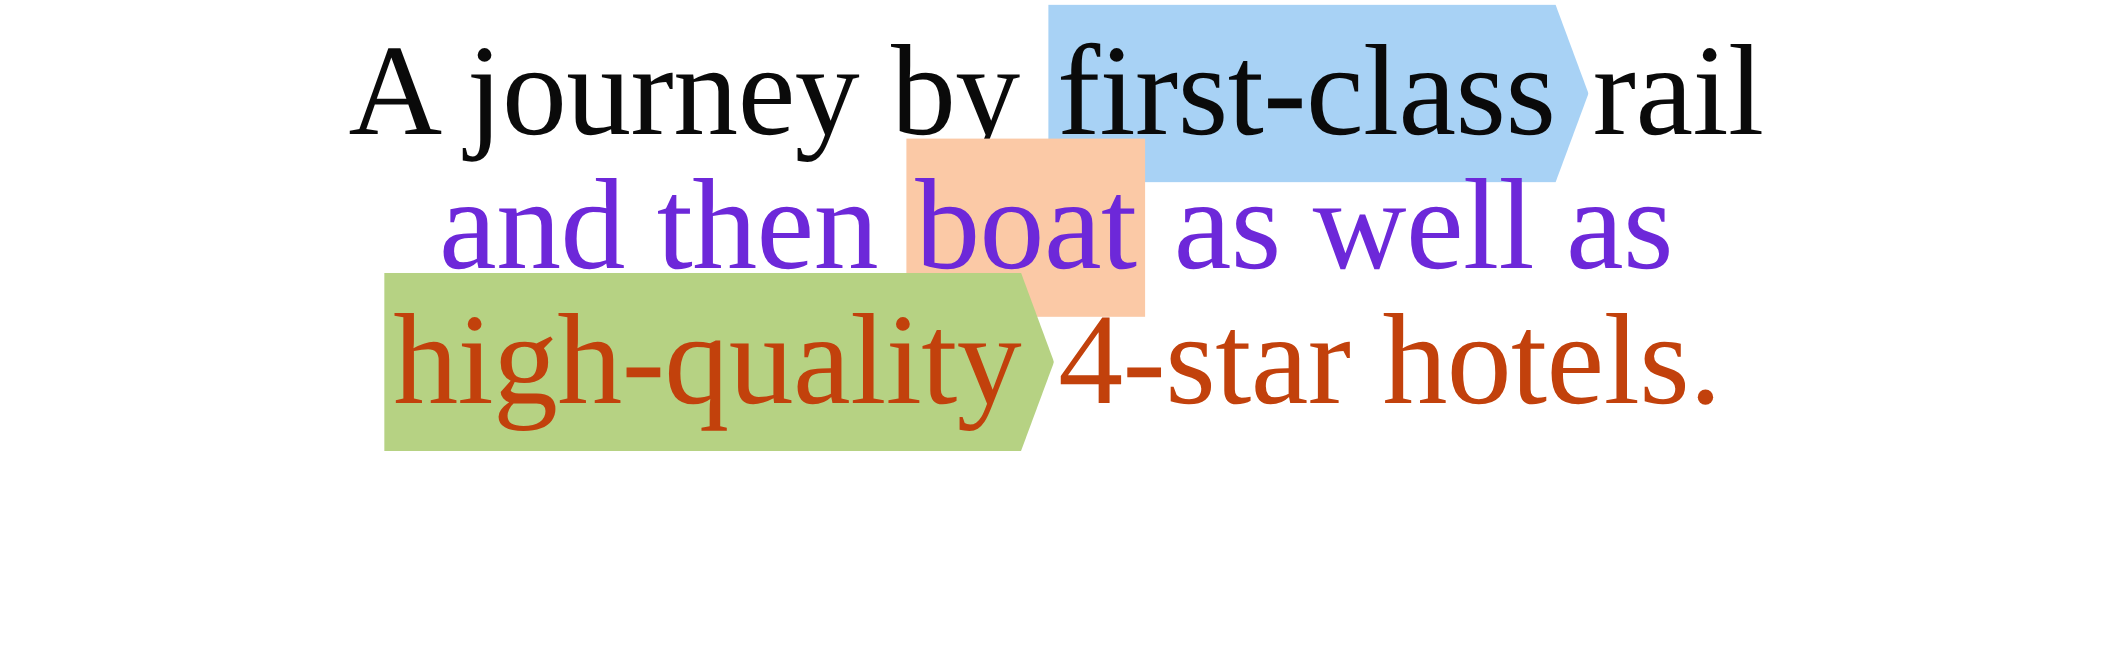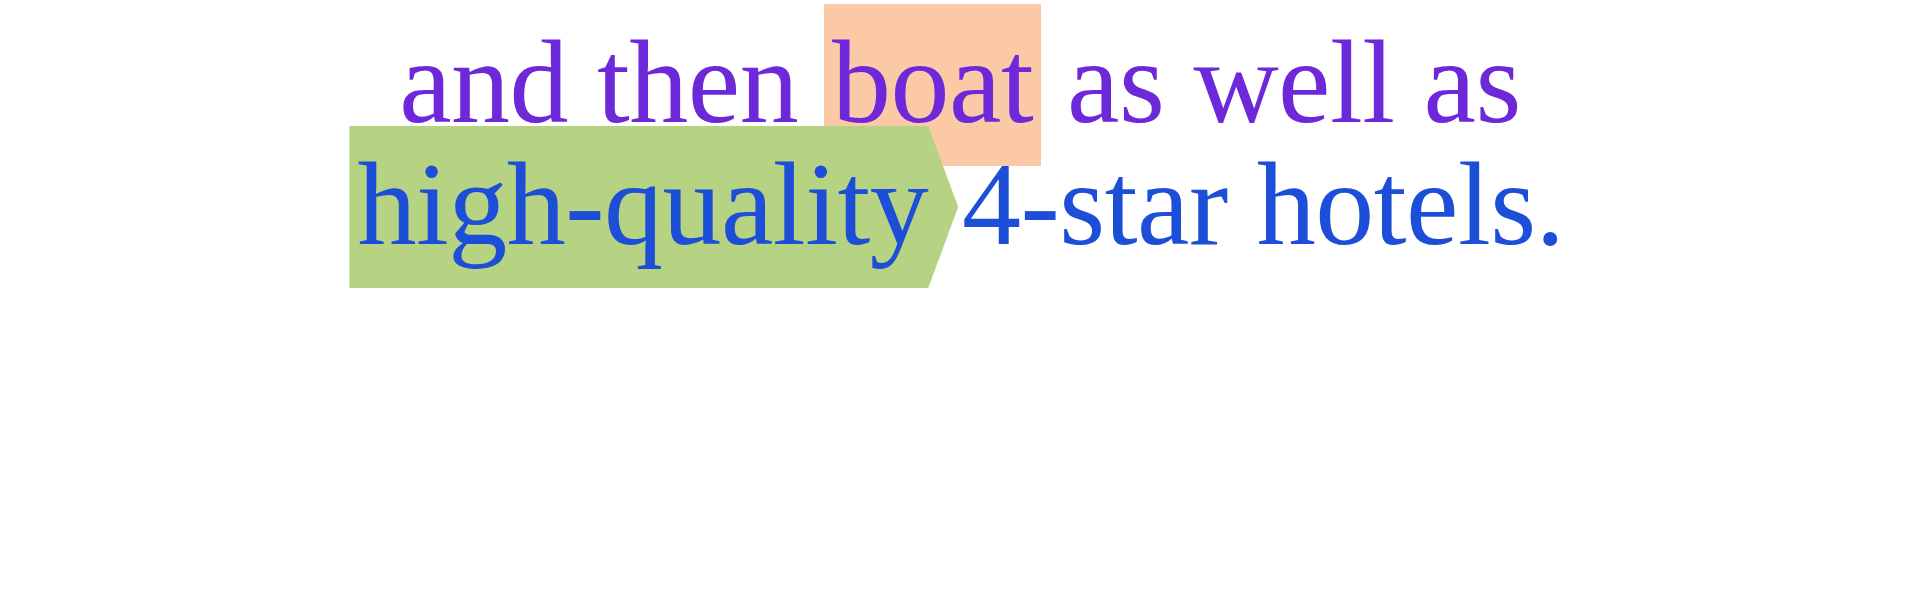--- a/index.html
+++ b/index.html
@@ -77,23 +77,26 @@
 
   .sp { display: inline-block; width: 0.27em; }
 </style>
 </head>
 <body>
 
 <div id="canvas" style="background: rgb(255, 255, 255);">
 
   <div class="text-block">
 
+    <div class="line" style="color: rgb(10, 10, 10);">
+      <span>A journey by</span><span class="sp"></span><span class="hl"><span class="bg bg-arrow" id="bg-blue" style="background: rgb(168, 210, 245);"></span><span class="glyphs">first-class</span></span><span class="sp"></span><span>rail</span>
+    </div>
 
     <div class="line" style="color: #6d28d9;">
       <span>and then</span><span class="sp"></span><span class="hl"><span class="bg bg-rect" id="bg-orange" style="background: rgb(251, 201, 166);"></span><span class="glyphs">boat</span></span><span class="sp"></span><span>as well as</span>
     </div>
 
-    <div class="line" style="color: #1d4ed8;">
+    <div class="line" style="color: #c2410c;">
       <span class="hl"><span class="bg bg-arrow" id="bg-green" style="background: rgb(182, 210, 131);"></span><span class="glyphs">high-quality</span></span><span class="sp"></span><span>4-star hotels.</span>
     </div>
 
   </div>
 </div>
 
 </body></html>

